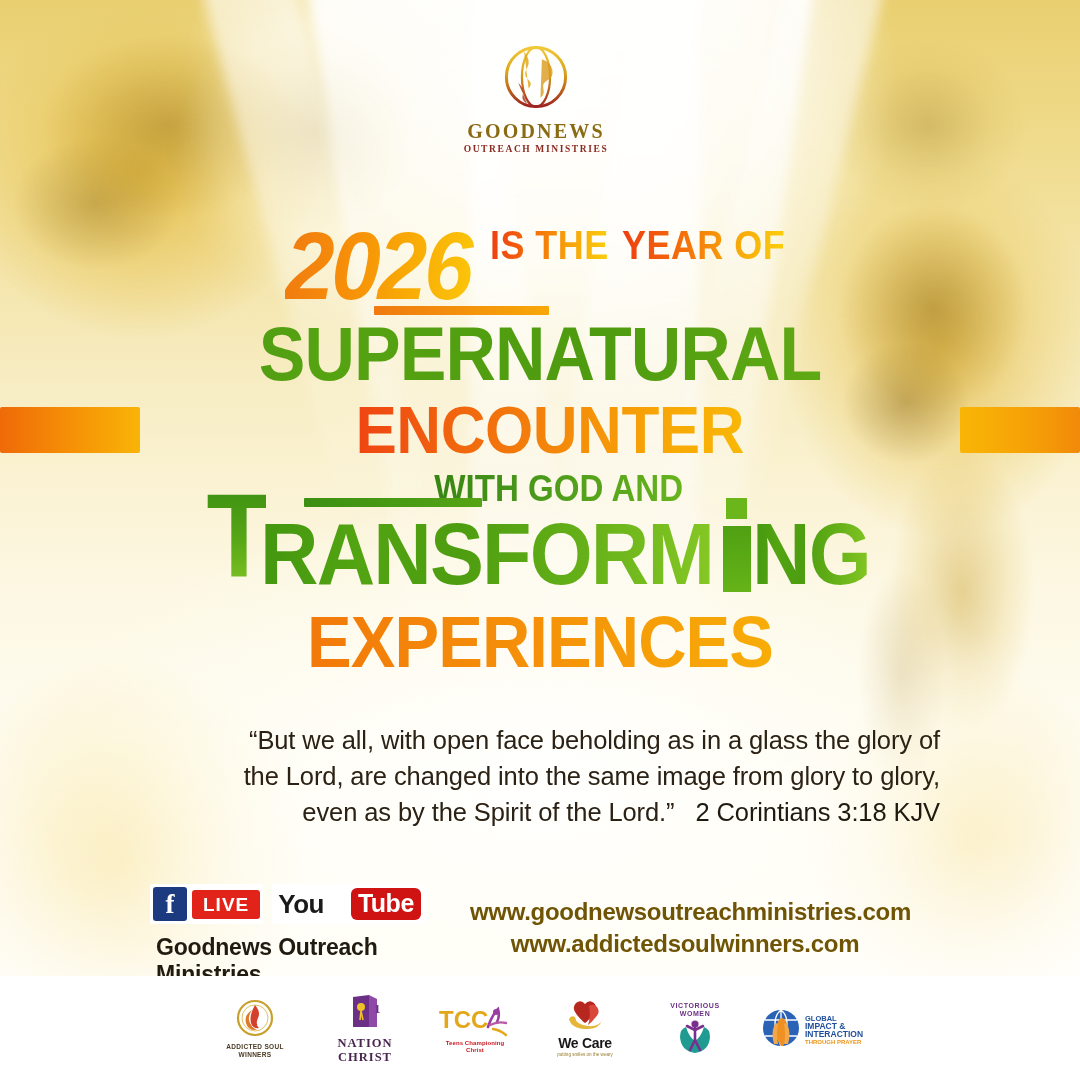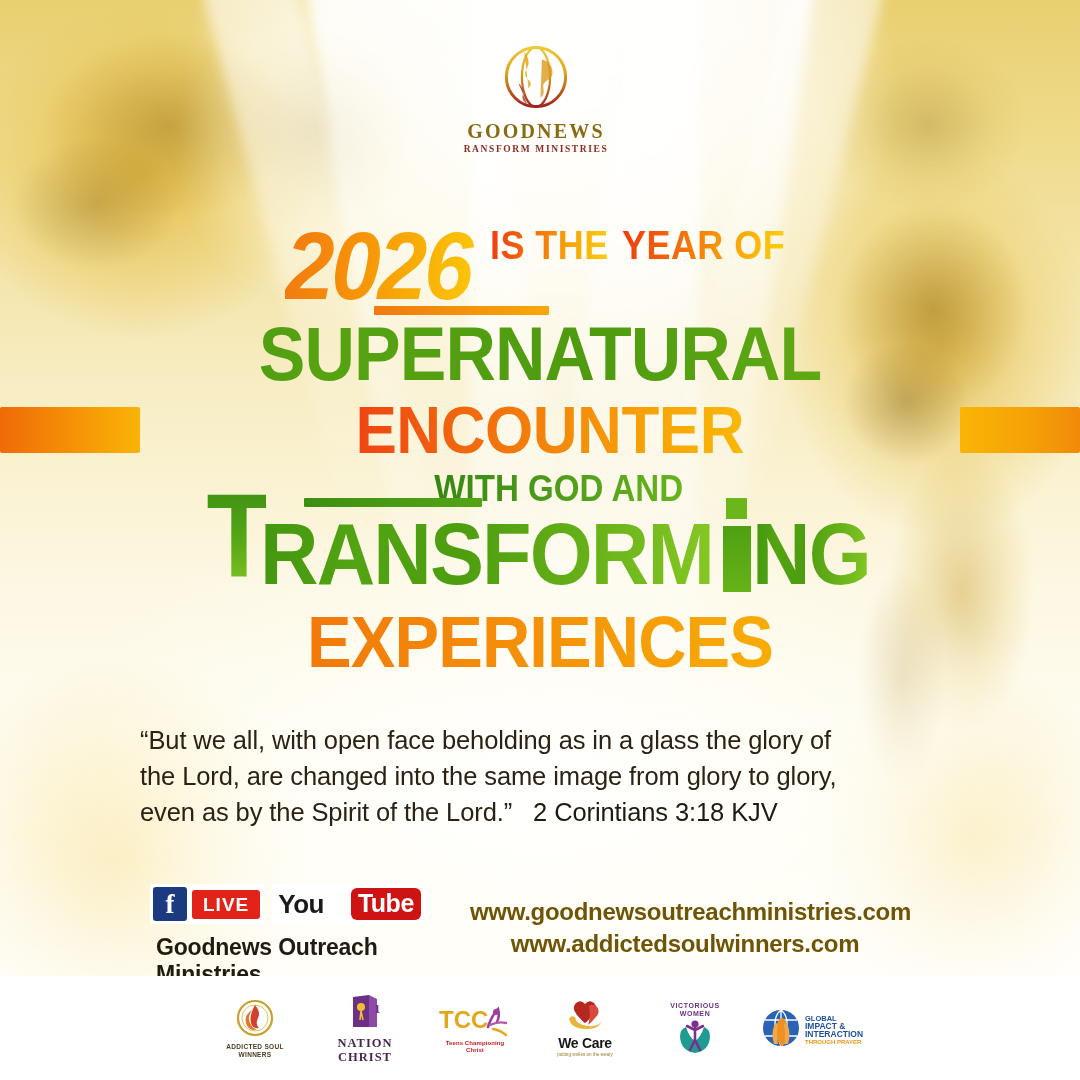--- a/index.html
+++ b/index.html
@@ -198,21 +198,21 @@
     margin-top:6px;
     font-family:"Liberation Sans",sans-serif;font-weight:700;
     font-size:72px;line-height:1;letter-spacing:-1px;
     transform:scaleX(.93);
     background:linear-gradient(94deg,#ef5e0d 0%,#f2780a 26%,#f59409 52%,#f8b007 76%,#fad40c 100%);
     -webkit-background-clip:text;background-clip:text;color:transparent;
   }
 
   
   .scripture{
-    position:absolute;top:722px;left:140px;right:140px;text-align:left;
+    position:absolute;top:722px;left:140px;right:140px;text-align:right;
     font-family:"Liberation Sans",sans-serif;font-weight:400;
     font-size:25.5px;line-height:1.42;color:#2b2114;
     letter-spacing:-.1px;
   }
   .scripture .ref{color:#1f1a10;}
 
   
   .social{position:absolute;top:884px;left:150px;width:330px;}
   .badges{display:flex;align-items:center;gap:9px;}
   .fb{
@@ -314,21 +314,21 @@
         <ellipse cx="50" cy="50" rx="19" ry="40" fill="none" stroke="url(#gl)" stroke-width="3"></ellipse>
         <line x1="50" y1="10" x2="50" y2="90" stroke="url(#gl)" stroke-width="3"></line>
         <line x1="10" y1="50" x2="90" y2="50" stroke="url(#gl)" stroke-width="3"></line>
         <path d="M17 30 H83" stroke="url(#gl)" stroke-width="2.6" fill="none"></path>
         <path d="M17 70 H83" stroke="url(#gl)" stroke-width="2.6" fill="none"></path>
         <path d="M34 16 q10 12 4 22 q-6 10 2 16 q6 5 0 12" fill="#e0a81e" opacity=".85"></path>
         <path d="M58 26 q12 4 14 14 q2 10 -6 14 q-8 4 -6 12 q2 8 -4 12" fill="#d99a1c" opacity=".8"></path>
         <path d="M26 58 q8 6 6 16 q-2 8 6 12" fill="#a8331f" opacity=".8"></path>
       </svg>
       <div class="logo-name">GOODNEWS</div>
-      <div class="logo-sub">RANSFORM MINISTRIES</div>
+      <div class="logo-sub">OUTREACH MINISTRIES</div>
     </div>
 
     <div class="headline">
 
       <div class="line-1">
         <span class="yr">2026</span>
         <span class="yr-right">
           <span>IS THE</span>
           <span>YEAR OF</span>
         </span>

